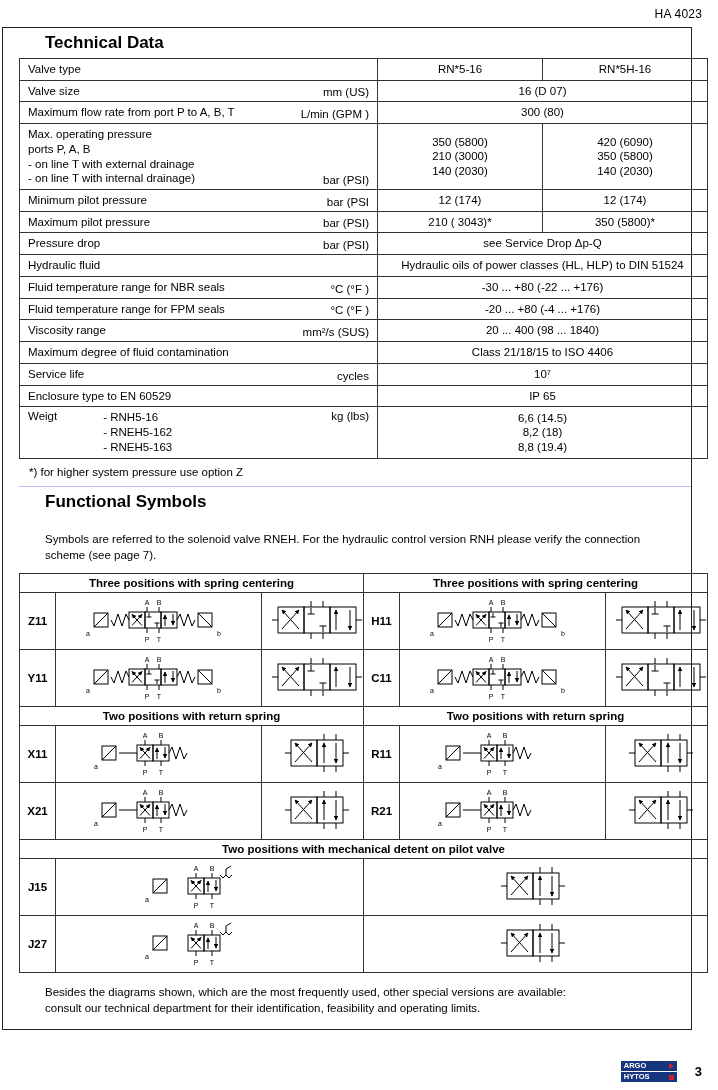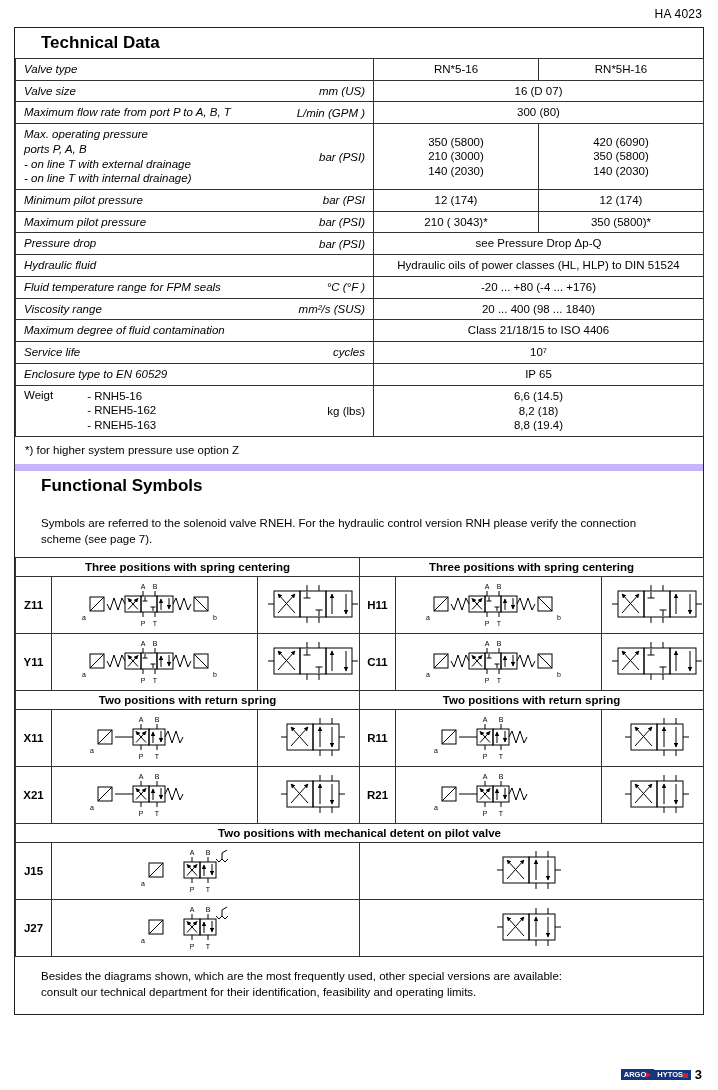--- a/index.html
+++ b/index.html
@@ -6,50 +6,50 @@
   html, body { background: #ffffff; }
   body {
     width: 718px; height: 1090px; position: relative;
     font-family: "Liberation Sans", sans-serif; color: #000;
   }
   .doc-code {
     position: absolute; top: 7px; right: 16px;
     font-size: 12px; letter-spacing: 0.2px;
   }
   .frame {
-    position: absolute; left: 14px; top: 27px; width: 690px;
-    border: 1px solid #222; background: #fff;
+    position: absolute; left: 2px; top: 27px; width: 690px;
+    border: 1px solid #222; background: #fff; padding-left: 16px;
   }
   .section-title {
     font-size: 17px; font-weight: bold;
     padding: 5px 0 5px 26px;
   }
   
   table.tech { width: 100%; border-collapse: collapse; font-size: 11.5px; table-layout: fixed; }
   table.tech td { border: 1px solid #333; padding: 3px 8px; vertical-align: middle; }
   table.tech td.c-val { text-align: center; white-space: pre-line; line-height: 1.28; }
-  .lr { display: flex; justify-content: space-between; align-items: center; gap: 8px; font-style: italic; }
+  .lr { display: flex; justify-content: space-between; align-items: flex-end; gap: 8px; }
   .lr .lbl { white-space: pre-line; line-height: 1.28; text-align: left; }
   .lr .unit { white-space: nowrap; }
-  .lr-weight { display: flex; align-items: center; gap: 8px; }
+  .lr-weight { display: flex; align-items: flex-start; gap: 20px; }
   .lr-weight .w-lbl { align-self: flex-start; }
   .lr-weight .w-sub { flex: 1; margin-left: 26px; white-space: pre-line; line-height: 1.3; text-align: left; }
   .footnote { font-size: 11.5px; padding: 7px 10px 8px; }
   
-  .fs-section { border-top: 7px solid #c4b5fd; }
+  .fs-section { border-top: 1px solid #c4b5fd; }
   .fs-note { font-size: 11.5px; padding: 3px 26px 10px; line-height: 1.35; margin-top: 12px; }
   table.sym-table { width: 100%; border-collapse: collapse; font-size: 11px; table-layout: fixed; }
   table.sym-table th, table.sym-table td { border: 1px solid #333; }
   table.sym-table th { font-size: 11.5px; font-weight: bold; padding: 3px 2px; }
   table.sym-table td.code { font-weight: bold; font-size: 11.5px; text-align: center; margin-top: 8px; }
   table.sym-table td.sym { text-align: center; padding: 3px 0; vertical-align: middle; }
   .bottom-note { font-size: 11.5px; padding: 11px 26px 13px; line-height: 1.4; white-space: pre-line; }
   
   .footer { position: absolute; right: 16px; bottom: 8px; display: flex; align-items: center; gap: 18px; }
-  .logo { display: flex; width: 56px; }
+  .logo { display: flex; flex-direction: column; width: 56px; }
   .logo-top, .logo-bottom {
     background: #16357f; color: #fff; font-size: 7.5px; font-weight: bold;
     line-height: 10px; padding: 0 3px; display: flex; align-items: center; justify-content: space-between;
   }
   .logo-bottom { border-top: 1px solid #fff; }
   .logo-arrow { width: 0; height: 0; border-left: 5px solid #cf1f2e; border-top: 3px solid transparent; border-bottom: 3px solid transparent; }
   .logo-sq { width: 5px; height: 5px; background: #cf1f2e; }
   .page-num { font-size: 13px; font-weight: bold; }
   svg text { font-family: "Liberation Sans", sans-serif; }
   .hiddefs { position: absolute; width: 0; height: 0; overflow: hidden; }
@@ -244,30 +244,39 @@
         <td class="c-val">210 ( 3043)*</td>
         <td class="c-val">350 (5800)*</td>
       </tr>
       <tr>
         <td>
             <div class="lr">
               <span class="lbl">Pressure drop</span>
               <span class="unit">bar (PSI)</span>
             </div>
           </td>
-        <td class="c-val" colspan="2">see Pressure Drop Δp-Q</td>
+        <td class="c-val" colspan="2">see Service Drop Δp-Q</td>
       </tr>
       <tr>
         <td>
             <div class="lr">
               <span class="lbl">Hydraulic fluid</span>
               <span class="unit"></span>
             </div>
           </td>
         <td class="c-val" colspan="2">Hydraulic oils of power classes (HL, HLP) to DIN 51524</td>
+      </tr>
+      <tr>
+        <td>
+            <div class="lr">
+              <span class="lbl">Fluid temperature range for NBR seals</span>
+              <span class="unit">°C (°F )</span>
+            </div>
+          </td>
+        <td class="c-val" colspan="2">-30 ... +80 (-22 ... +176)</td>
       </tr>
       <tr>
         <td>
             <div class="lr">
               <span class="lbl">Fluid temperature range for FPM seals</span>
               <span class="unit">°C (°F )</span>
             </div>
           </td>
         <td class="c-val" colspan="2">-20 ... +80 (-4 ... +176)</td>
       </tr>

